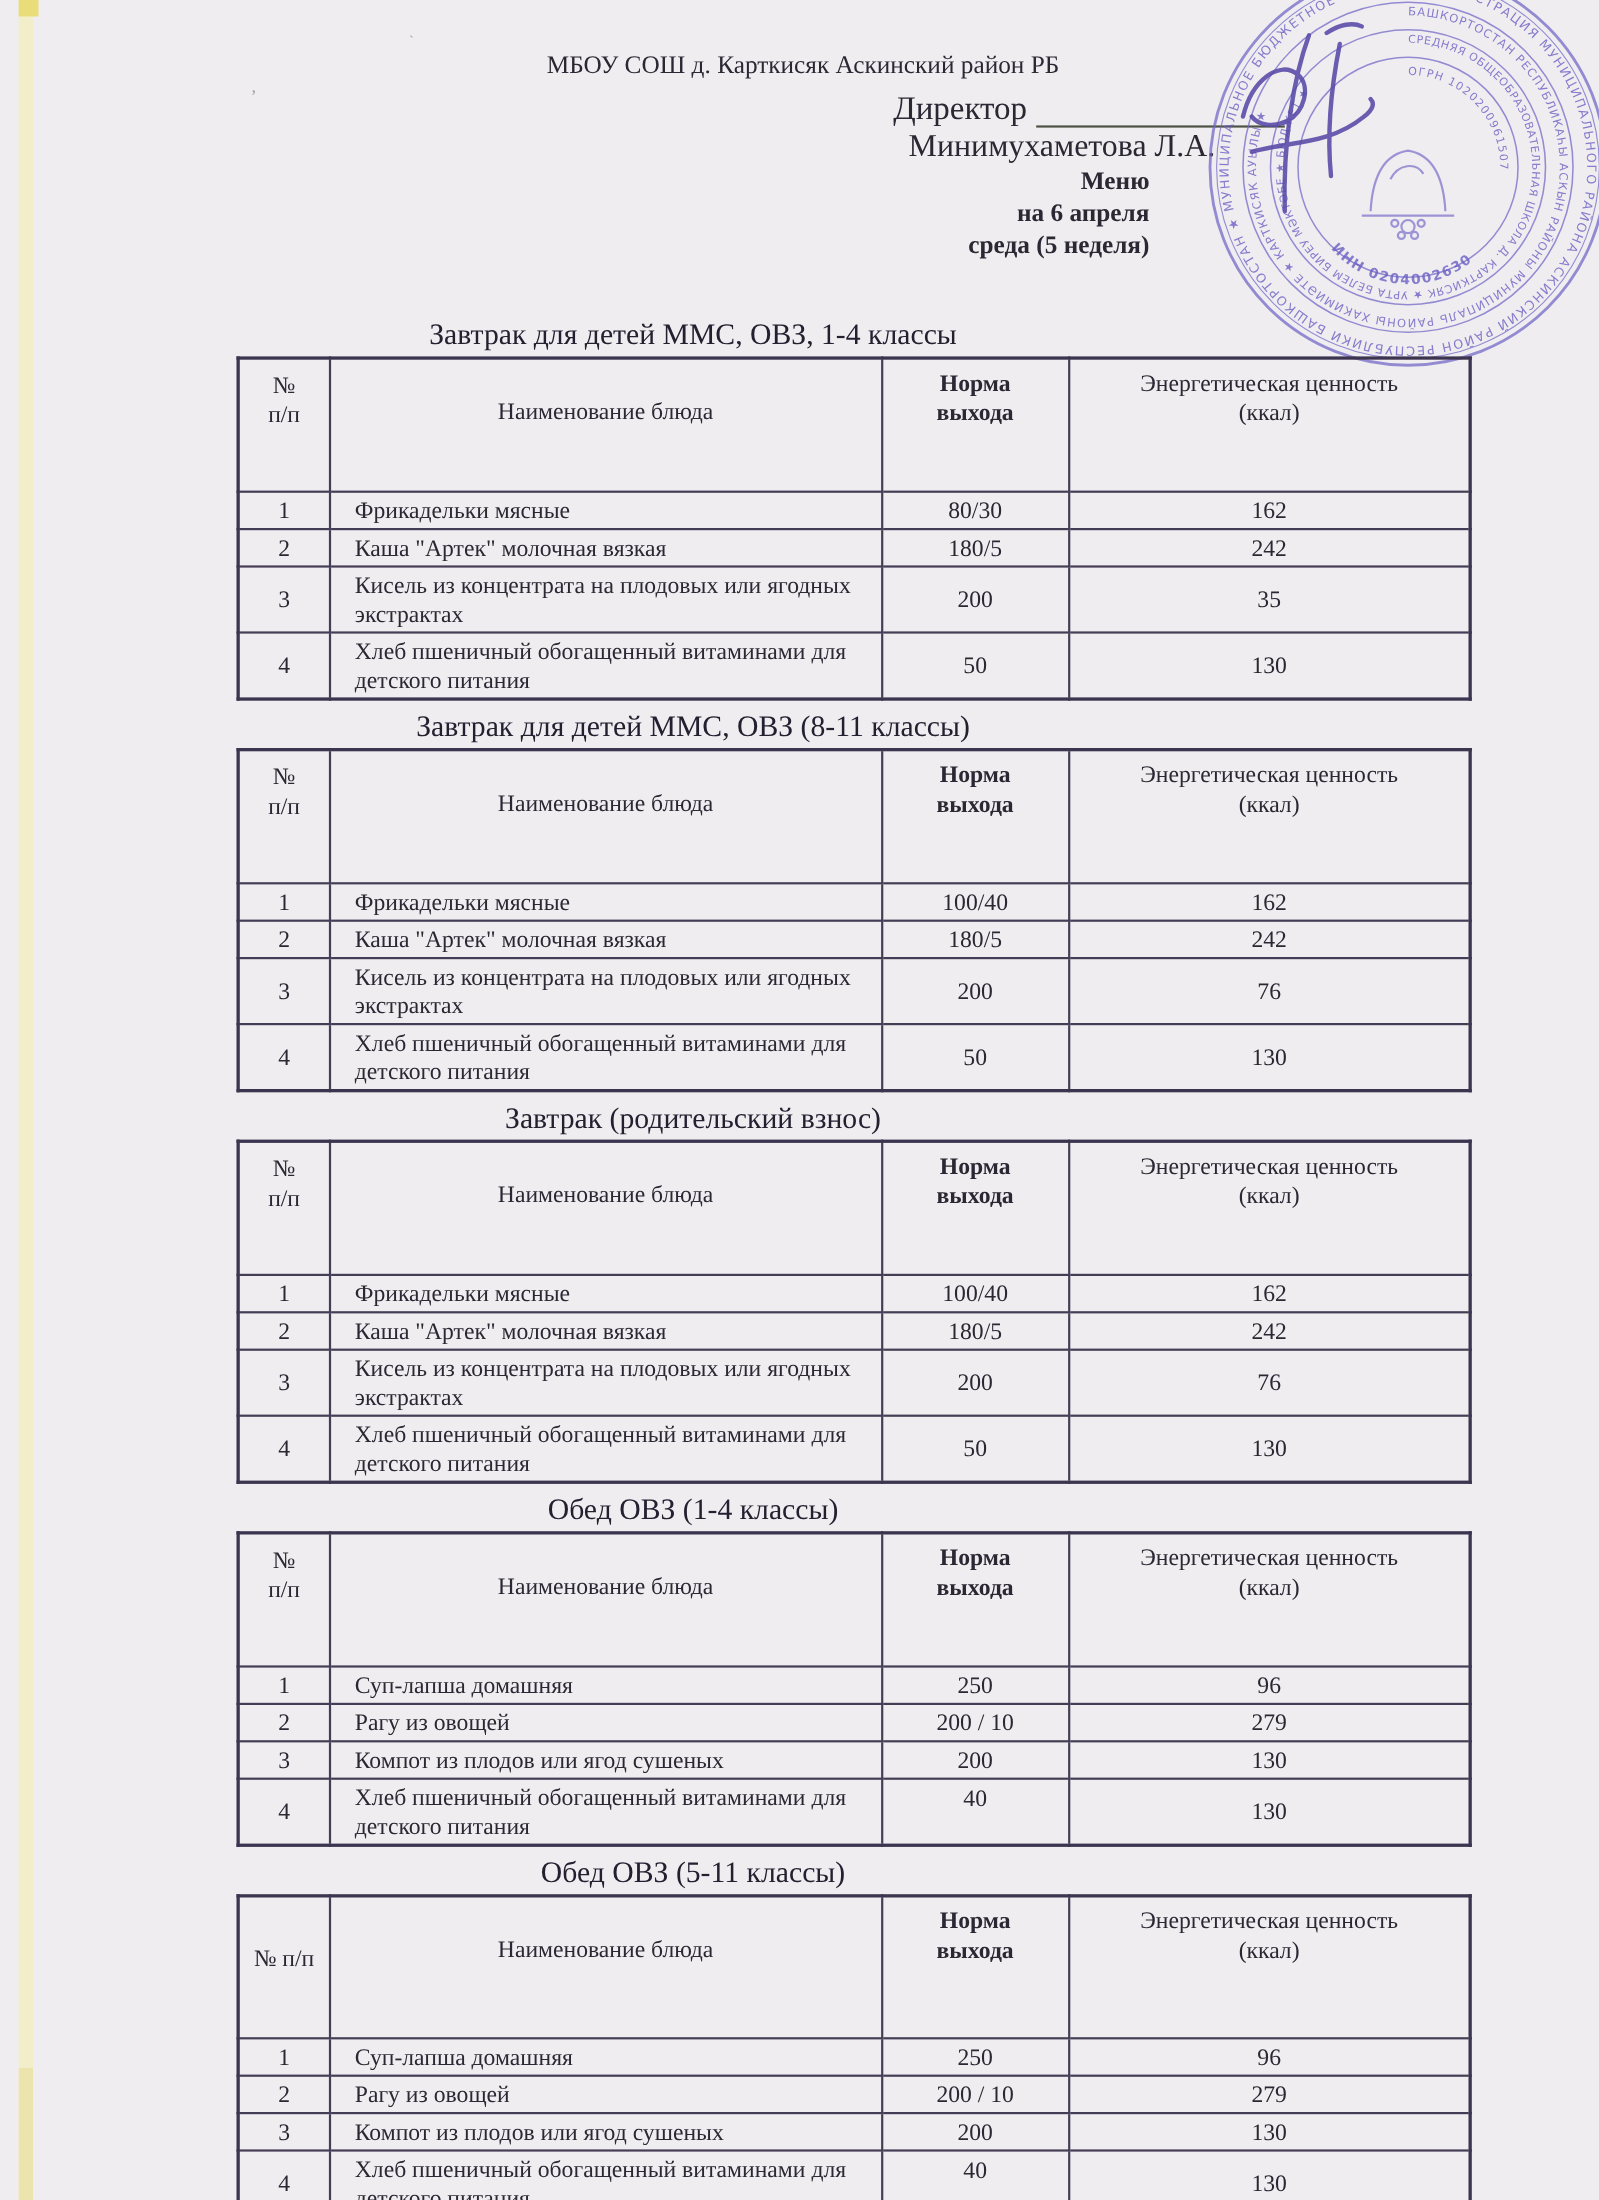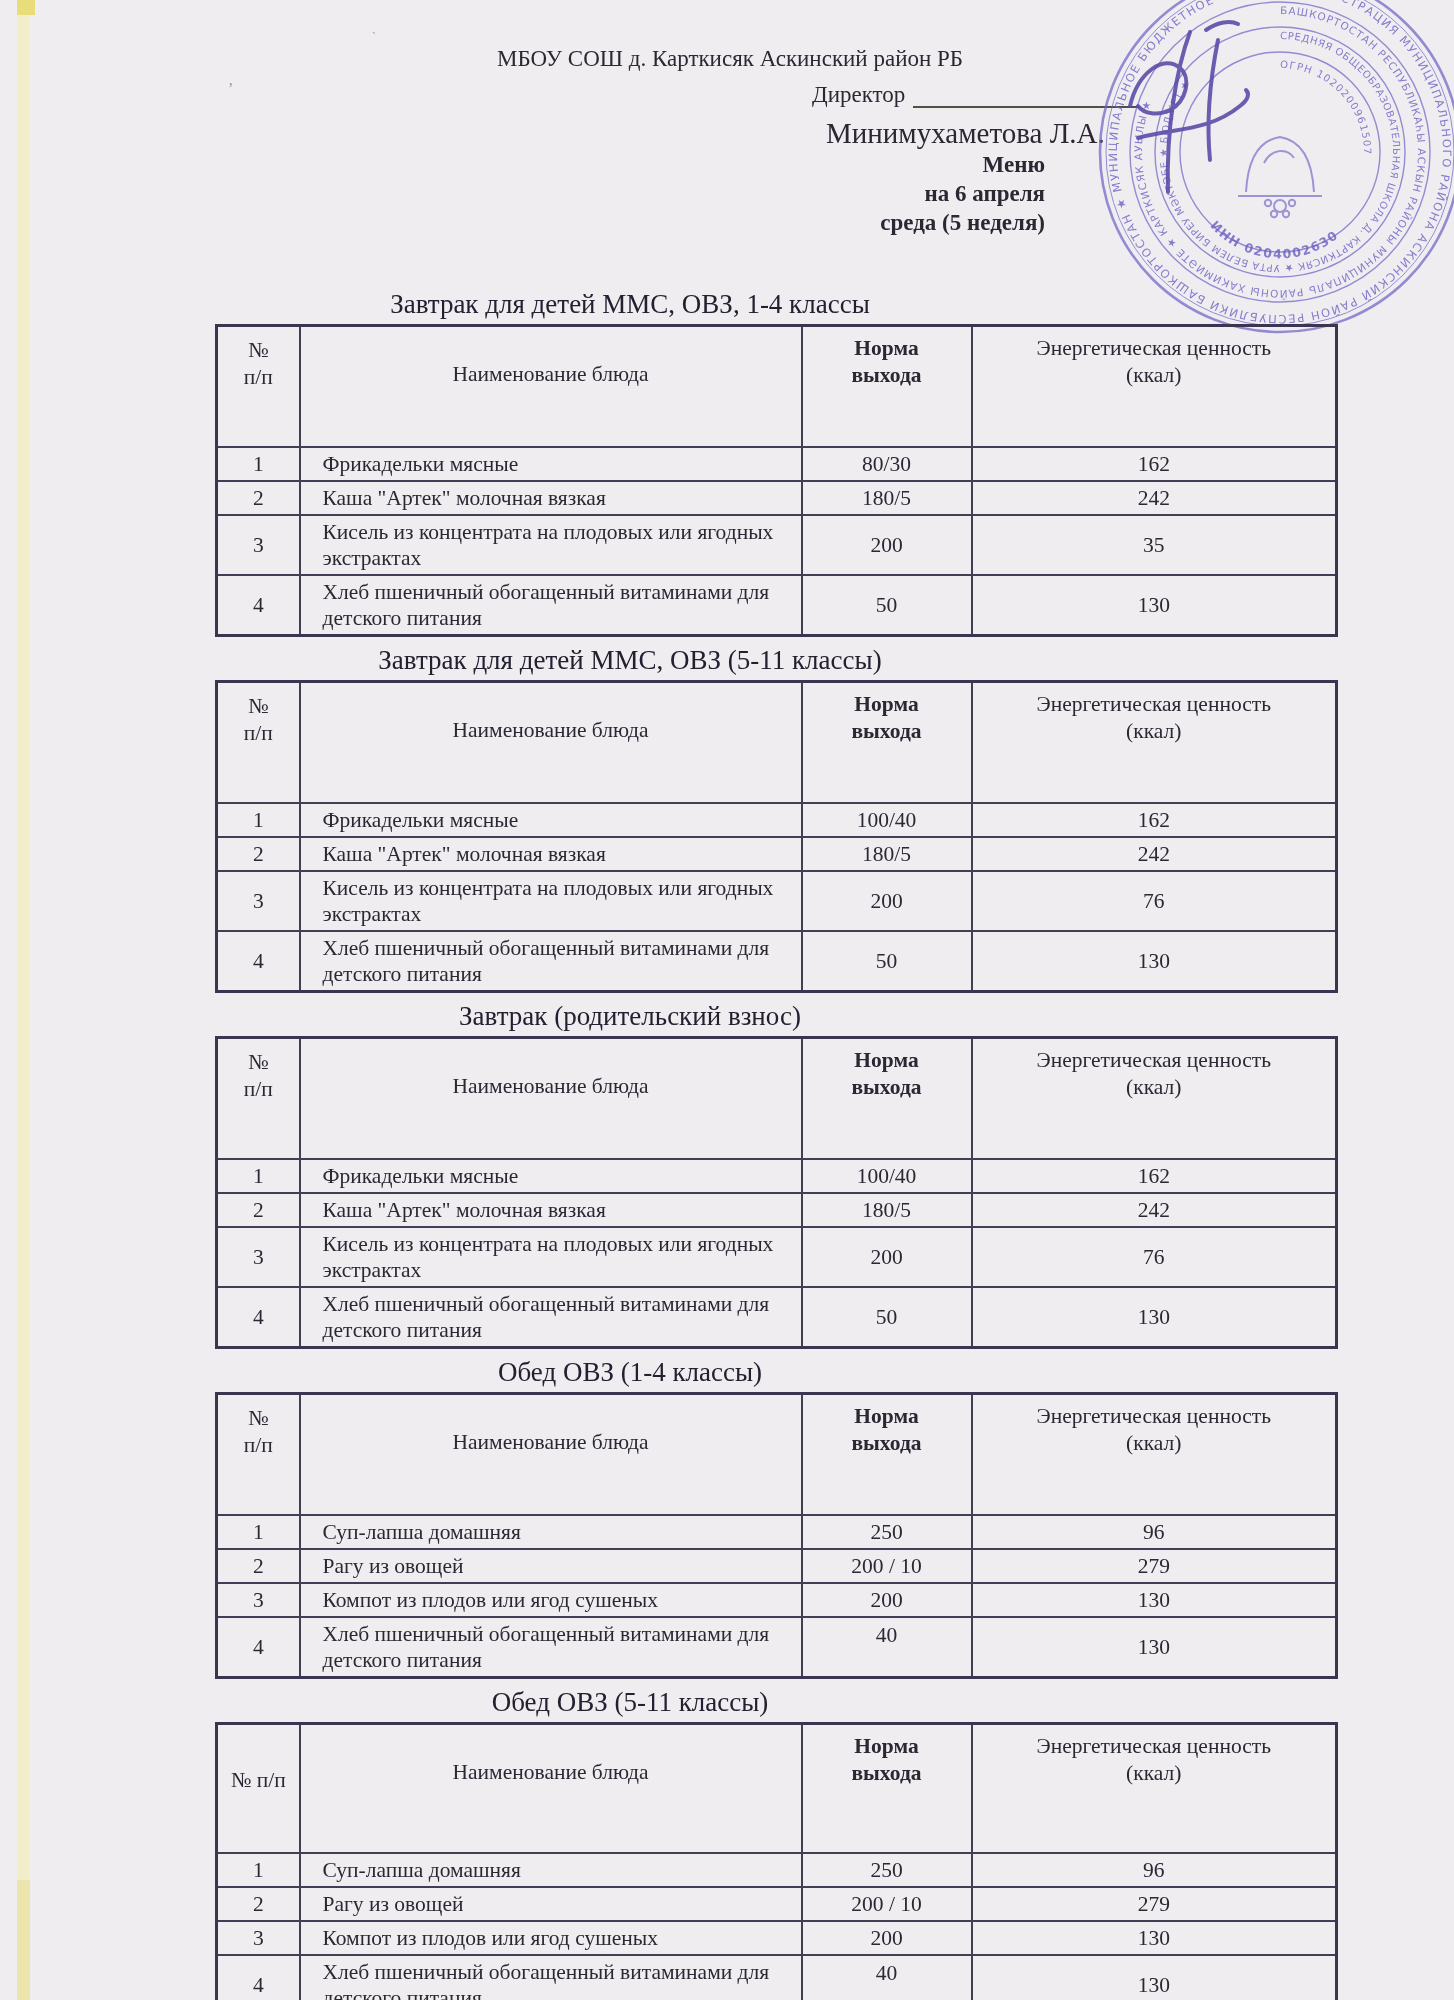--- a/index.html
+++ b/index.html
@@ -10,21 +10,21 @@
     color:#2b2733;
   }
   
   .scan-strip{position:absolute;left:17px;top:0;bottom:0;width:13px;background:#f2eec9;}
   .scan-corner{position:absolute;left:17px;top:0;width:18px;height:15px;background:#e9dd7a;}
   .scan-strip-bottom{position:absolute;left:17px;bottom:0;width:13px;height:120px;background:#ece4ad;}
   .speck{position:absolute;color:#8a8790;font-size:16px;opacity:.8;}
 
   
   .org-top{position:absolute;top:46px;left:30px;width:1400px;text-align:center;font-size:23px;}
-  .director-row{position:absolute;top:82px;left:812px;font-size:23px;white-space:nowrap;}
+  .director-row{position:absolute;top:82px;left:812px;font-size:30px;white-space:nowrap;}
   .dir-underline{display:inline-block;width:226px;height:24px;margin-left:8px;
     border-bottom:2px solid #4c5345;vertical-align:bottom;}
   .director-name{position:absolute;top:117px;left:826px;font-size:29px;}
   .menu-block{position:absolute;top:150px;left:215px;width:830px;text-align:right;
     font-weight:bold;font-size:23px;line-height:29px;}
 
   
   #sections{position:absolute;top:288px;left:215px;width:1120px;}
   .section-title{width:830px;text-align:center;font-size:27px;line-height:32px;margin:0 0 4px 0;color:#232030;}
   table.menu-table{border-collapse:collapse;width:1120px;margin:0 0 7px 0;table-layout:fixed;}
@@ -164,21 +164,21 @@
             <tr>
               <td class="c-num">4</td>
               <td class="c-name">Хлеб пшеничный обогащенный витаминами для детского питания</td>
               <td class="c-norma">50</td>
               <td class="c-energy">130</td>
             </tr>
           </tbody>
         </table>
       </div>
       <div>
-        <div class="section-title">Завтрак для детей ММС, ОВЗ (5-11 классы)</div>
+        <div class="section-title">Завтрак для детей ММС, ОВЗ (8-11 классы)</div>
         <table class="menu-table" data-idx="1">
           <colgroup>
             <col style="width: 83px;">
             <col style="width: 502px;">
             <col style="width: 170px;">
             <col style="width: 365px;">
           </colgroup>
           <thead>
             <tr>
               <th class="h-num">№

